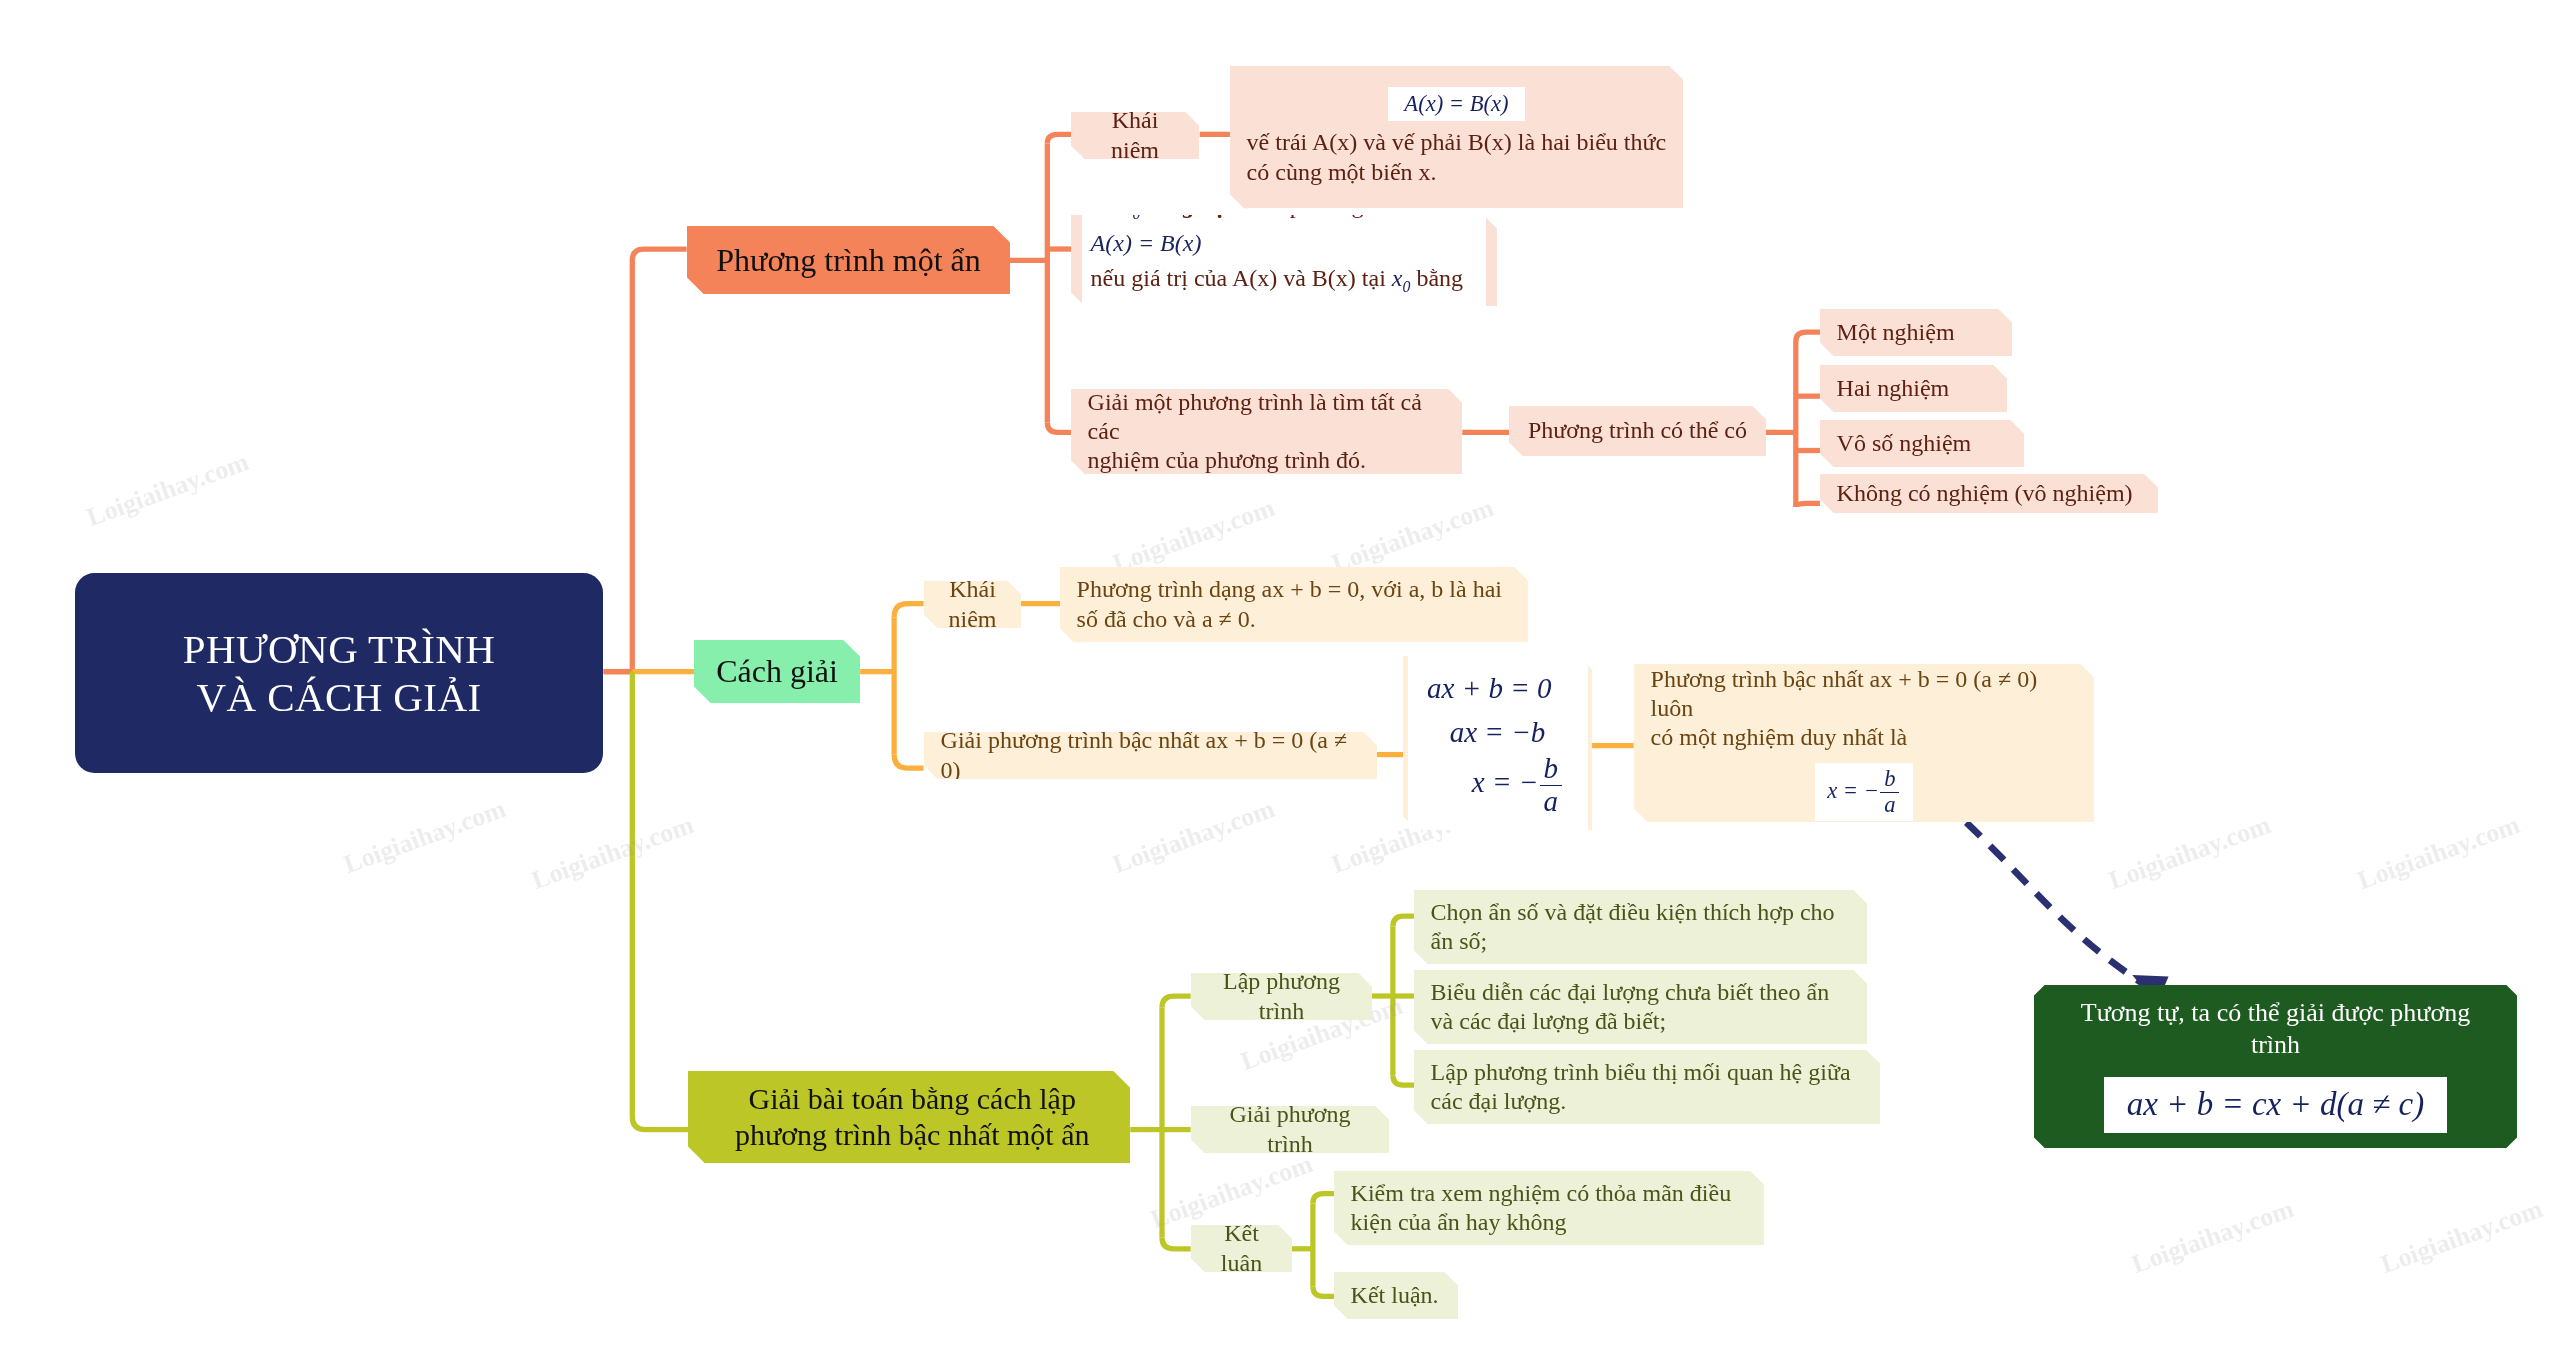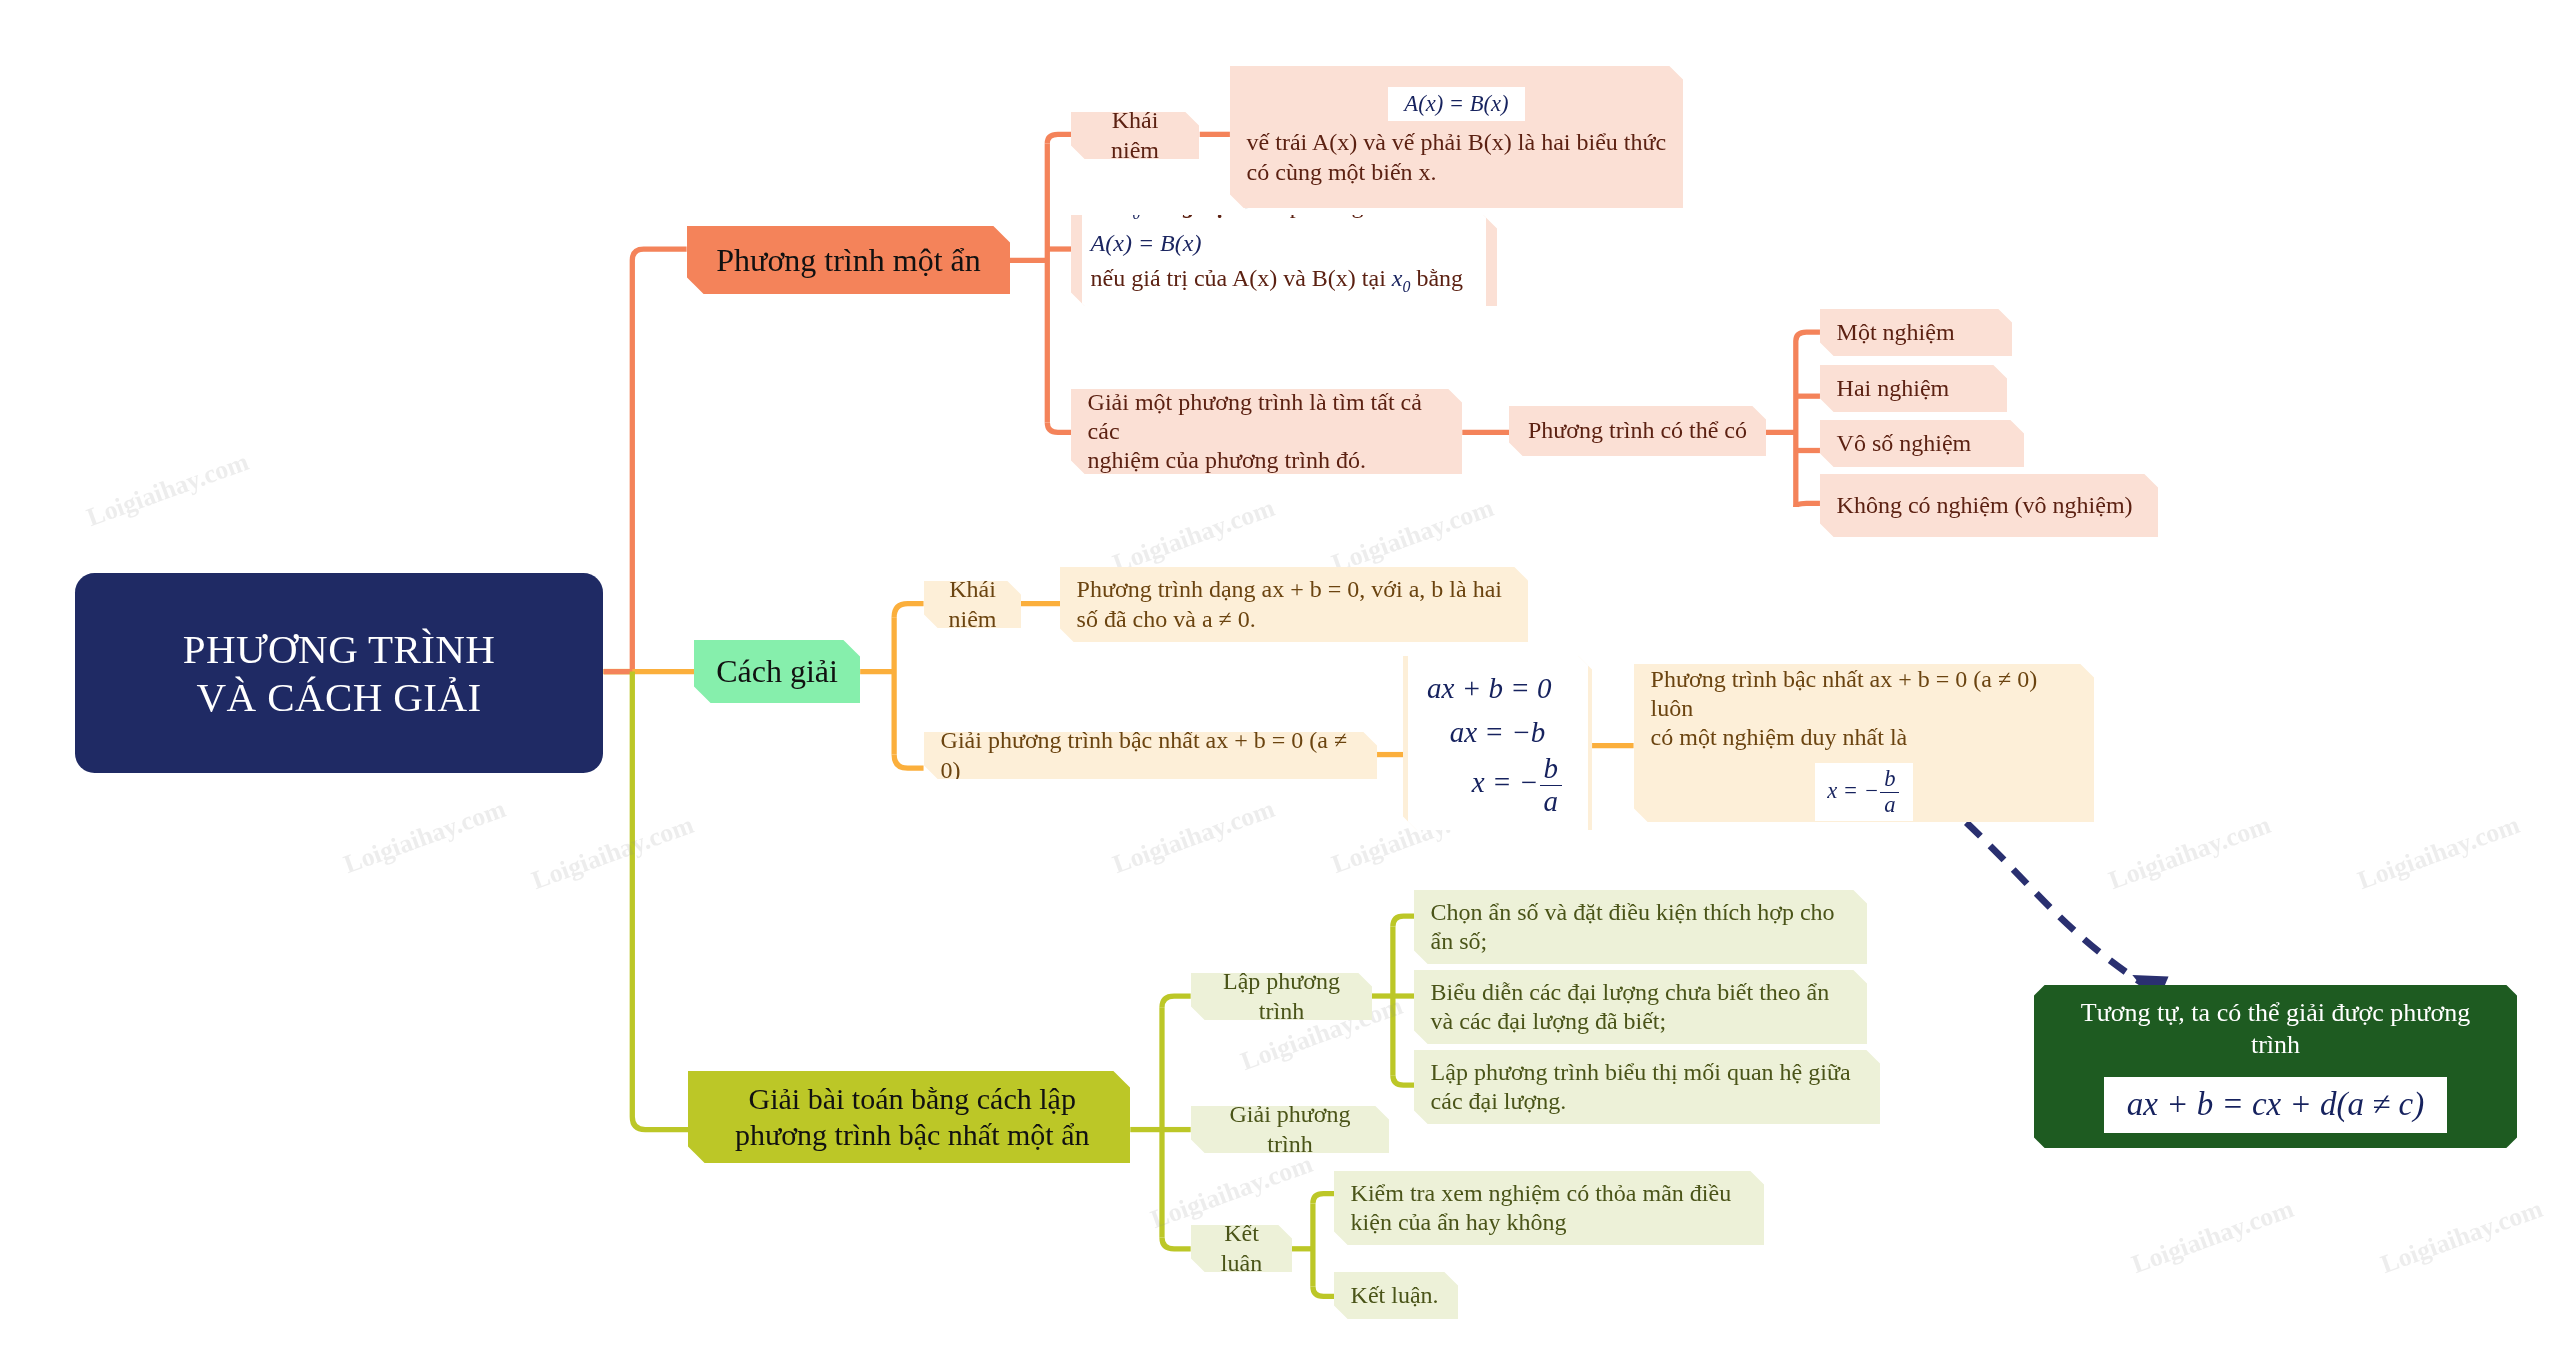--- a/index.html
+++ b/index.html
@@ -282,21 +282,21 @@
 
   <div class="node pill pill-o" style="left:1820px; top:309px; width:192px; height:47px;">
     <div>Một nghiệm</div>
   </div>
   <div class="node pill pill-o" style="left:1820px; top:365px; width:187px; height:47px;">
     <div>Hai nghiệm</div>
   </div>
   <div class="node pill pill-o" style="left:1820px; top:420px; width:204px; height:47px;">
     <div>Vô số nghiệm</div>
   </div>
-  <div class="node pill pill-o" style="left:1820px; top:474px; width:338px; height:63px;">
+  <div class="node pill pill-o" style="left:1820px; top:474px; width:338px; height:39px;">
     <div>Không có nghiệm (vô nghiệm)</div>
   </div>
 
   <div class="node branch-main branch-amber" style="left:694px; top:640px; width:166px; height:63px;">
     <div>Cách giải</div>
   </div>
 
   <div class="node pill pill-a" style="left:924px; top:581px; width:97px; height:47px; text-align:center;">
     <div>Khái niệm</div>
   </div>

